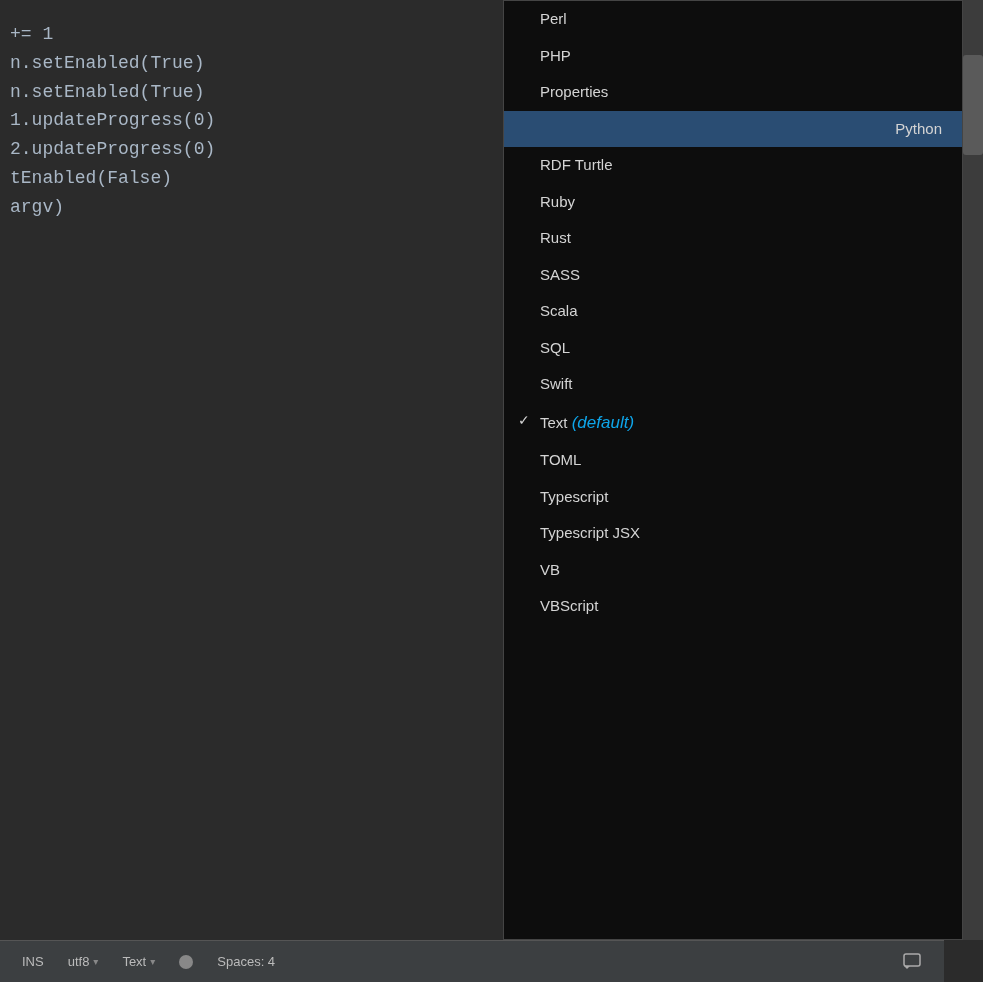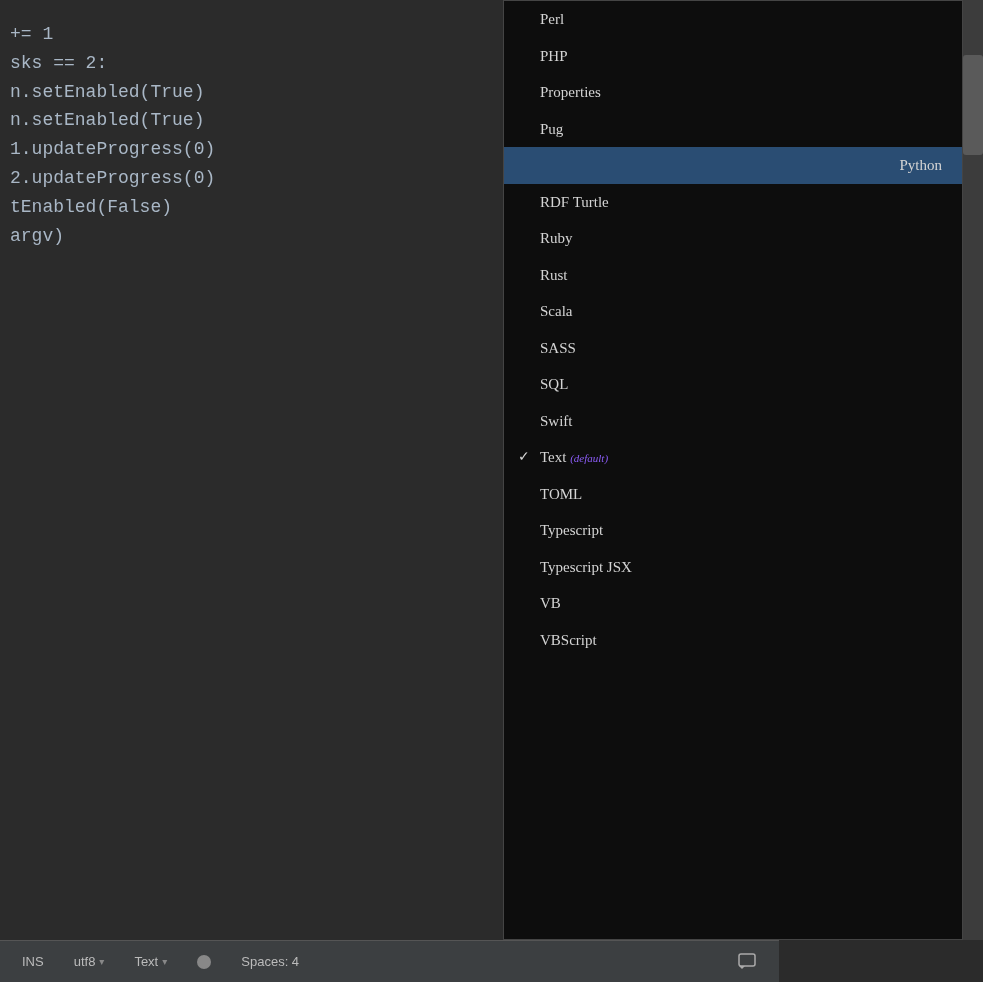--- a/index.html
+++ b/index.html
@@ -42,21 +42,21 @@
       background: #0d0d0d;
       border: 1px solid #444;
       overflow: hidden;
       display: flex;
       flex-direction: column;
     }
 
     .menu-item {
       padding: 7px 20px 7px 36px;
       color: #d4d4d4;
-      font-family: Liberation Serif, serif;
+      font-family: Liberation Sans, sans-serif;
       font-size: 15px;
       cursor: pointer;
       white-space: nowrap;
       position: relative;
       flex-shrink: 0;
       line-height: 1.5;
     }
 
     .menu-item.selected {
       background: #2a4d73;
@@ -65,23 +65,23 @@
 
     .menu-item.checked::before {
       content: '✓';
       position: absolute;
       left: 14px;
       color: #d4d4d4;
       font-size: 14px;
     }
 
     .menu-item .default-label {
-      color: #8b5cf6;
+      color: #0ea5e9;
       font-style: italic;
-      font-size: 11px;
+      font-size: 17px;
     }
 
     
     .scrollbar-track {
       position: absolute;
       top: 0;
       right: 0;
       width: 16px;
       height: 940px;
       background: #3c3c3c;
@@ -95,27 +95,27 @@
       height: 120px;
       background: #5a5a5a;
       border-radius: 3px;
     }
 
     
     .status-bar {
       position: absolute;
       bottom: 0;
       left: 0;
-      width: 779px;
+      width: 944px;
       height: 42px;
       background: #3c3f41;
       display: flex;
       align-items: center;
       padding: 0 10px;
-      gap: 6px;
+      gap: 0;
       border-top: 1px solid #555;
     }
 
     .status-item {
       color: #bbbbbb;
       font-family: -apple-system, BlinkMacSystemFont, 'Segoe UI', sans-serif;
       font-size: 13px;
       padding: 0 12px;
       height: 100%;
       display: flex;
@@ -147,46 +147,44 @@
       display: flex;
       align-items: center;
       justify-content: center;
     }
   </style>
 </head>
 <body>
 
 <div class="code-area">
   <div class="code-line">+= 1</div>
-  <div class="code-line">sks == 2:</div>
   <div class="code-line">n.setEnabled(True)</div>
   <div class="code-line">n.setEnabled(True)</div>
   <div class="code-line"></div>
   <div class="code-line"></div>
   <div class="code-line"></div>
   <div class="code-line">1.updateProgress(0)</div>
   <div class="code-line">2.updateProgress(0)</div>
   <div class="code-line">tEnabled(False)</div>
   <div class="code-line"></div>
   <div class="code-line"></div>
   <div class="code-line"></div>
   <div class="code-line">argv)</div>
 </div>
 
 <div class="dropdown-menu">
   <div class="menu-item">Perl</div>
   <div class="menu-item">PHP</div>
   <div class="menu-item">Properties</div>
-  <div class="menu-item">Pug</div>
   <div class="menu-item selected">Python</div>
   <div class="menu-item">RDF Turtle</div>
   <div class="menu-item">Ruby</div>
   <div class="menu-item">Rust</div>
+  <div class="menu-item">SASS</div>
   <div class="menu-item">Scala</div>
-  <div class="menu-item">SASS</div>
   <div class="menu-item">SQL</div>
   <div class="menu-item">Swift</div>
   <div class="menu-item checked">Text <span class="default-label">(default)</span></div>
   <div class="menu-item">TOML</div>
   <div class="menu-item">Typescript</div>
   <div class="menu-item">Typescript JSX</div>
   <div class="menu-item">VB</div>
   <div class="menu-item">VBScript</div>
 </div>
 

